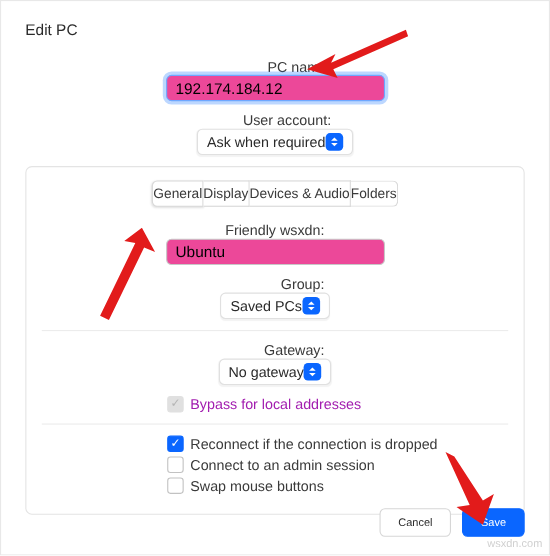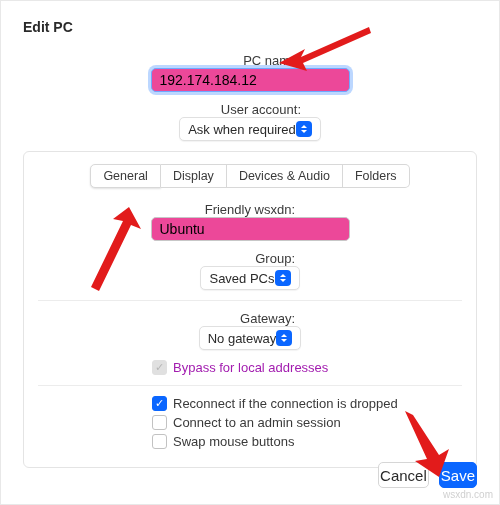--- a/index.html
+++ b/index.html
@@ -12,21 +12,21 @@
     color:#2a2a2a;
     position:relative;
   }
   .window {
     width:500px; height:505px;
     position:relative;
     padding:18px 22px 0 22px;
     border:1px solid #e8e8e8;
   }
   .title {
-    font-weight:700;
+    font-weight:400;
     font-size:14px;
     margin-bottom:18px;
   }
   .row {
     display:flex;
     align-items:center;
     margin-bottom:10px;
     flex-direction:column;
   }
   .label {
@@ -77,21 +77,21 @@
     background:#fff;
   }
   .tabs {
     display:flex; gap:0;
     justify-content:center;
     margin-bottom:14px;
   }
   .tabs button {
     background:#fff;
     border:1px solid #d8d8d8;
-    padding:4px 12px;
+    padding:4px 0;
     font-size:12.5px;
     color:#3a3a3a;
     height:24px;
     cursor:pointer;
   }
   .tabs button.active {
     background:#fff;
     box-shadow:0 1px 2px rgba(0,0,0,0.12);
     font-weight:500;
   }
@@ -119,21 +119,21 @@
   .cb.checked::after{content:"✓";color:#fff;font-size:11px;line-height:1;}
   .cb.disabled{background:#f5f5f5;border-color:#e0e0e0;}
   .cb.disabled.checked{background:#e0e0e0;}
   .cb.disabled.checked::after{color:#b5b5b5;}
 
   .footer {
     position:absolute; bottom:16px; right:22px;
     display:flex; gap:10px;
   }
   .btn {
-    font-size:15px;height:26px;border-radius:5px;padding:0 1px;
+    font-size:10px;height:26px;border-radius:5px;padding:0 16px;
     border:1px solid #d6d6d6;background:#fff;color:#2a2a2a;cursor:pointer;
   }
   .btn.primary{background:#0a66ff;color:#fff;border-color:#0a66ff;}
 
   
   .arrow {
     position:absolute; pointer-events:none;
   }
   .arrow svg{display:block;}
 

